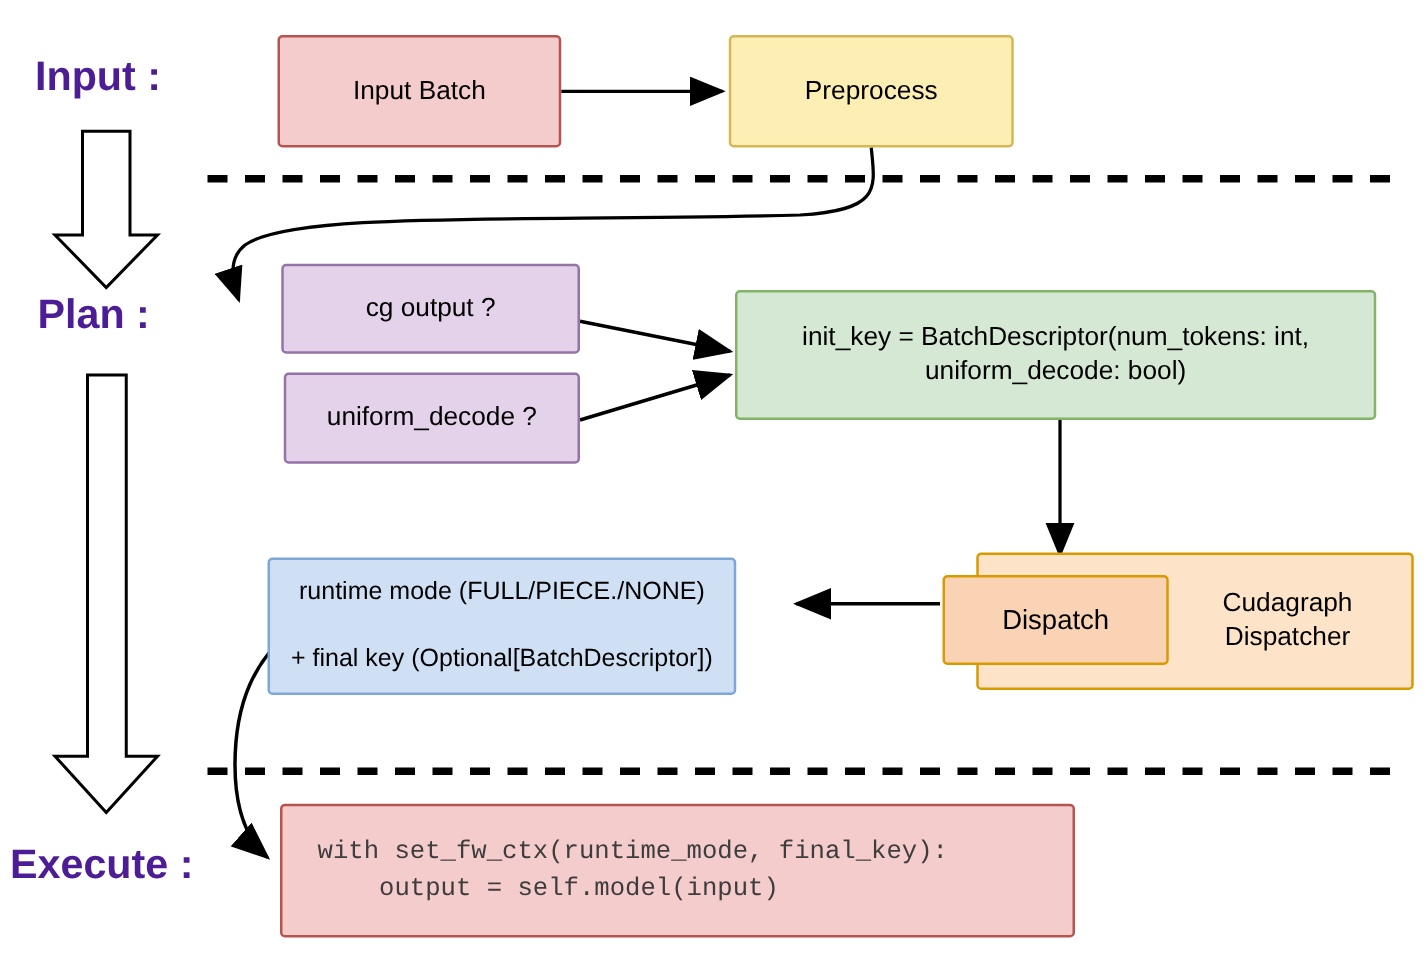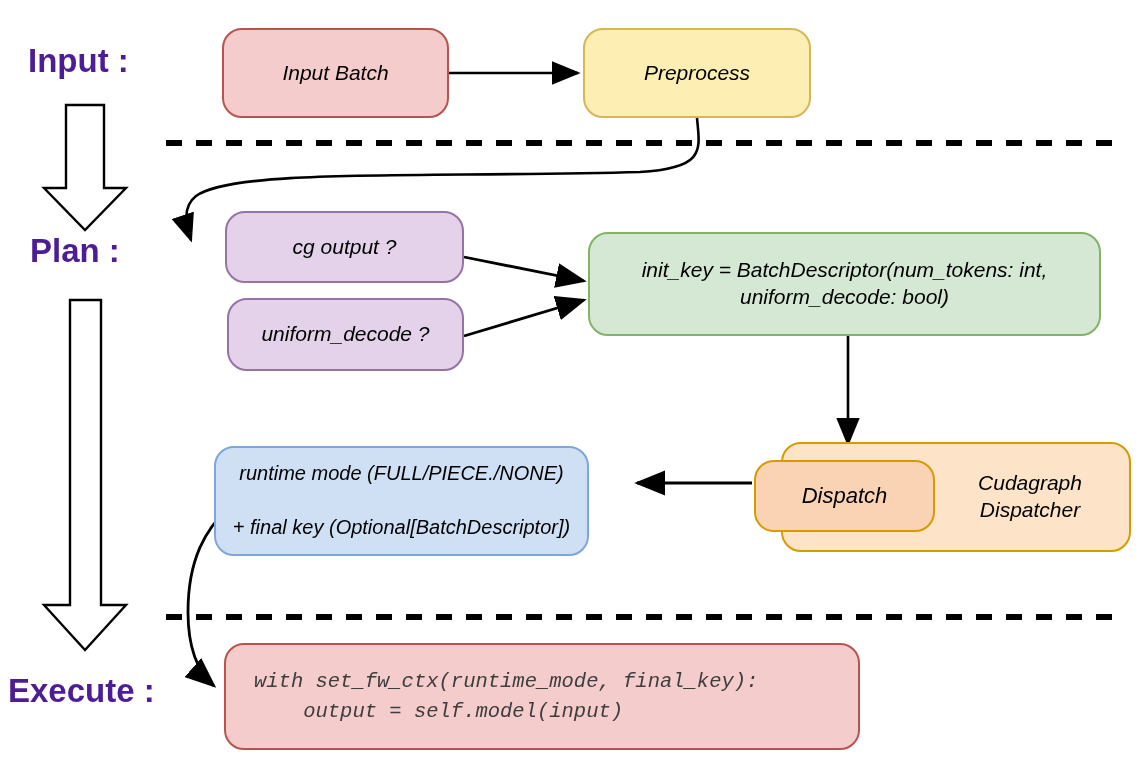--- a/index.html
+++ b/index.html
@@ -3,21 +3,21 @@
 <meta charset="utf-8">
 <style>
   html,body{margin:0;padding:0;background:#ffffff;}
   body{width:1142px;height:770px;font-family:"Liberation Sans",sans-serif;}
   #stage{position:relative;width:1142px;height:770px;overflow:hidden;background:#fff;}
 
   svg.layer{position:absolute;left:0;top:0;width:1142px;height:770px;pointer-events:none;}
 
   .node{position:absolute;box-sizing:border-box;display:flex;align-items:center;
         justify-content:center;text-align:center;border-width:2px;border-style:solid;
-        border-radius:20px;font-size:21px;color:#000;line-height:1.28;font-style:italic;}
+        border-radius:4px;font-size:21px;color:#000;line-height:1.28;}
 
   .stage-label{position:absolute;font-weight:bold;font-size:33px;color:#4c1d95;white-space:nowrap;}
 
   
   .n-red    {background:#f5cccc;border-color:#b85450;}
   .n-yellow {background:#fdeeb3;border-color:#d6b656;}
   .n-purple {background:#e3d2ea;border-color:#9673a6;}
   .n-green  {background:#d5e8d4;border-color:#82b366;}
   .n-blue   {background:#cfe0f5;border-color:#7ea6d9;}
   .n-orange-outer{background:#fde3c8;border-color:#d79b00;}

